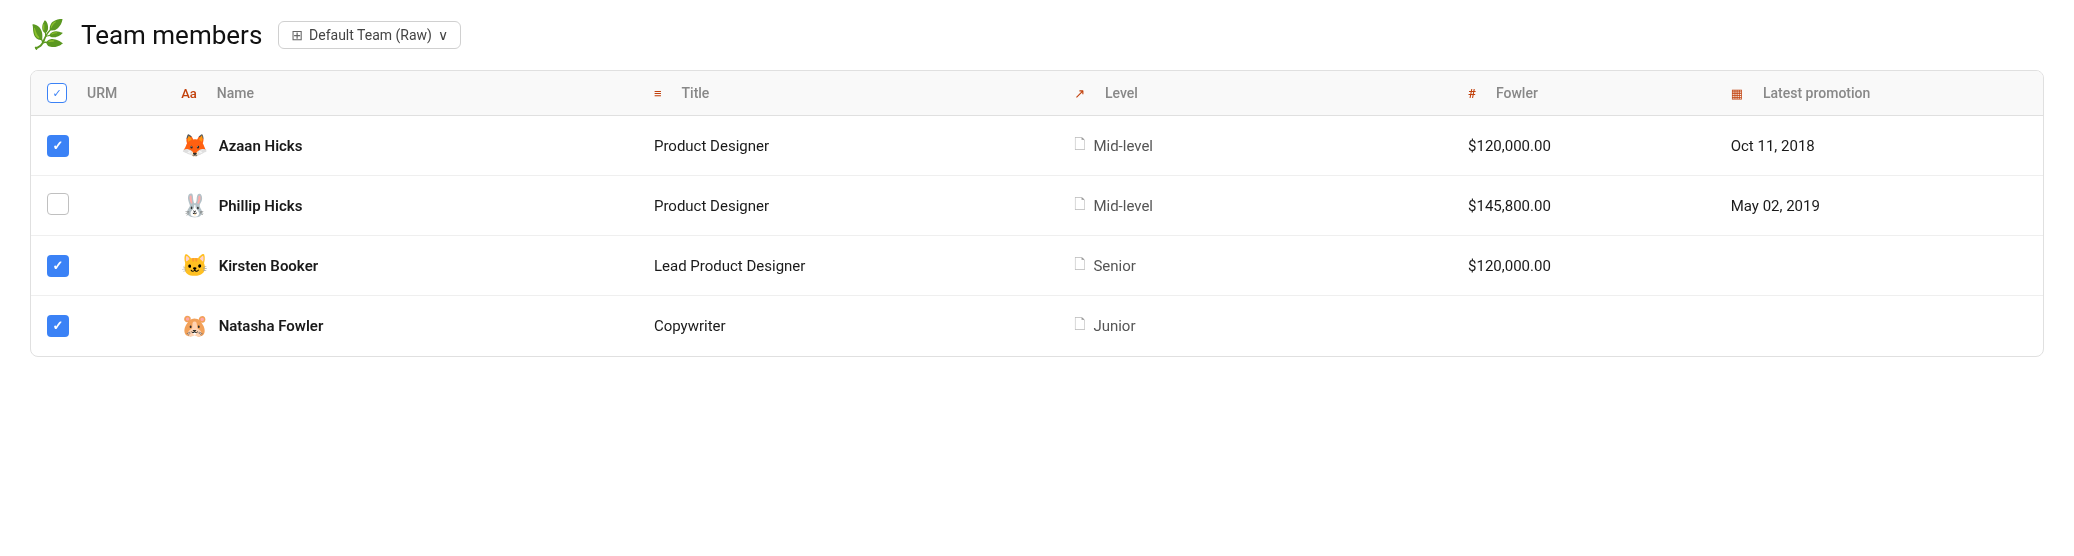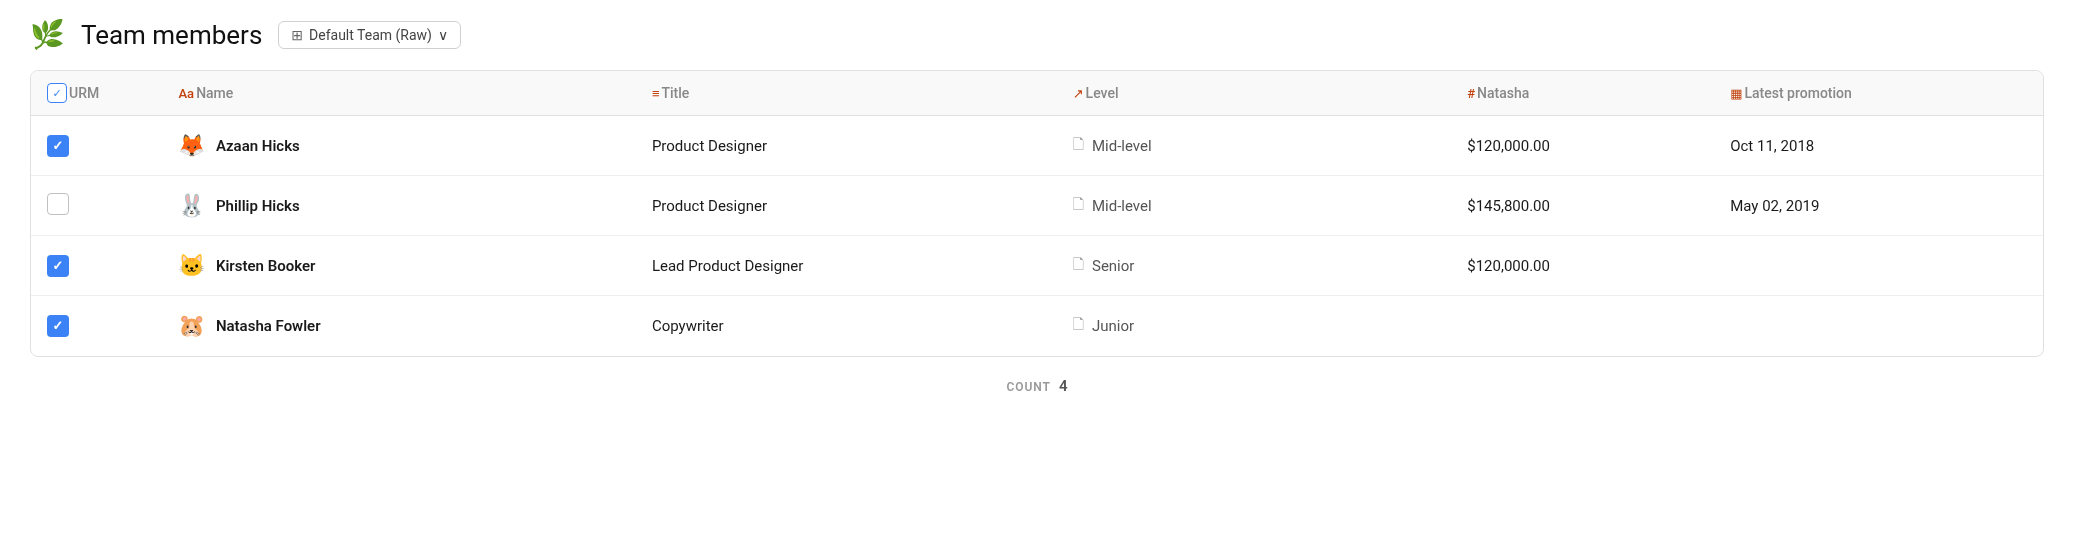--- a/index.html
+++ b/index.html
@@ -76,21 +76,21 @@
       text-align: left;
       font-weight: 500;
       font-size: 14px;
       color: #888;
       white-space: nowrap;
     }
 
     thead th .col-header {
       display: flex;
       align-items: center;
-      gap: 2px;
+      gap: 20px;
     }
 
     thead th .col-icon {
       font-size: 13px;
       color: #c2410c;
     }
 
     tbody tr {
       border-bottom: 1px solid #efefef;
       height: 60px;
@@ -290,21 +290,21 @@
           </th>
           <th class="col-level">
             <div class="col-header">
               <span class="col-icon">↗</span>
               <span>Level</span>
             </div>
           </th>
           <th class="col-salary">
             <div class="col-header">
               <span class="col-icon">#</span>
-              <span>Natasha</span>
+              <span>Fowler</span>
             </div>
           </th>
           <th class="col-promotion">
             <div class="col-header">
               <span class="col-icon">▦</span>
               <span>Latest promotion</span>
             </div>
           </th>
         </tr>
       </thead>
@@ -415,18 +415,14 @@
           </td>
           <td class="col-promotion">
             <span></span>
           </td>
         </tr>
 
       </tbody>
     </table>
   </div>
 
-  <div class="footer-count">
-    <span class="count-label">COUNT</span>
-    <span class="count-value">4</span>
-  </div>
 
 </div>
 
 </body></html>

